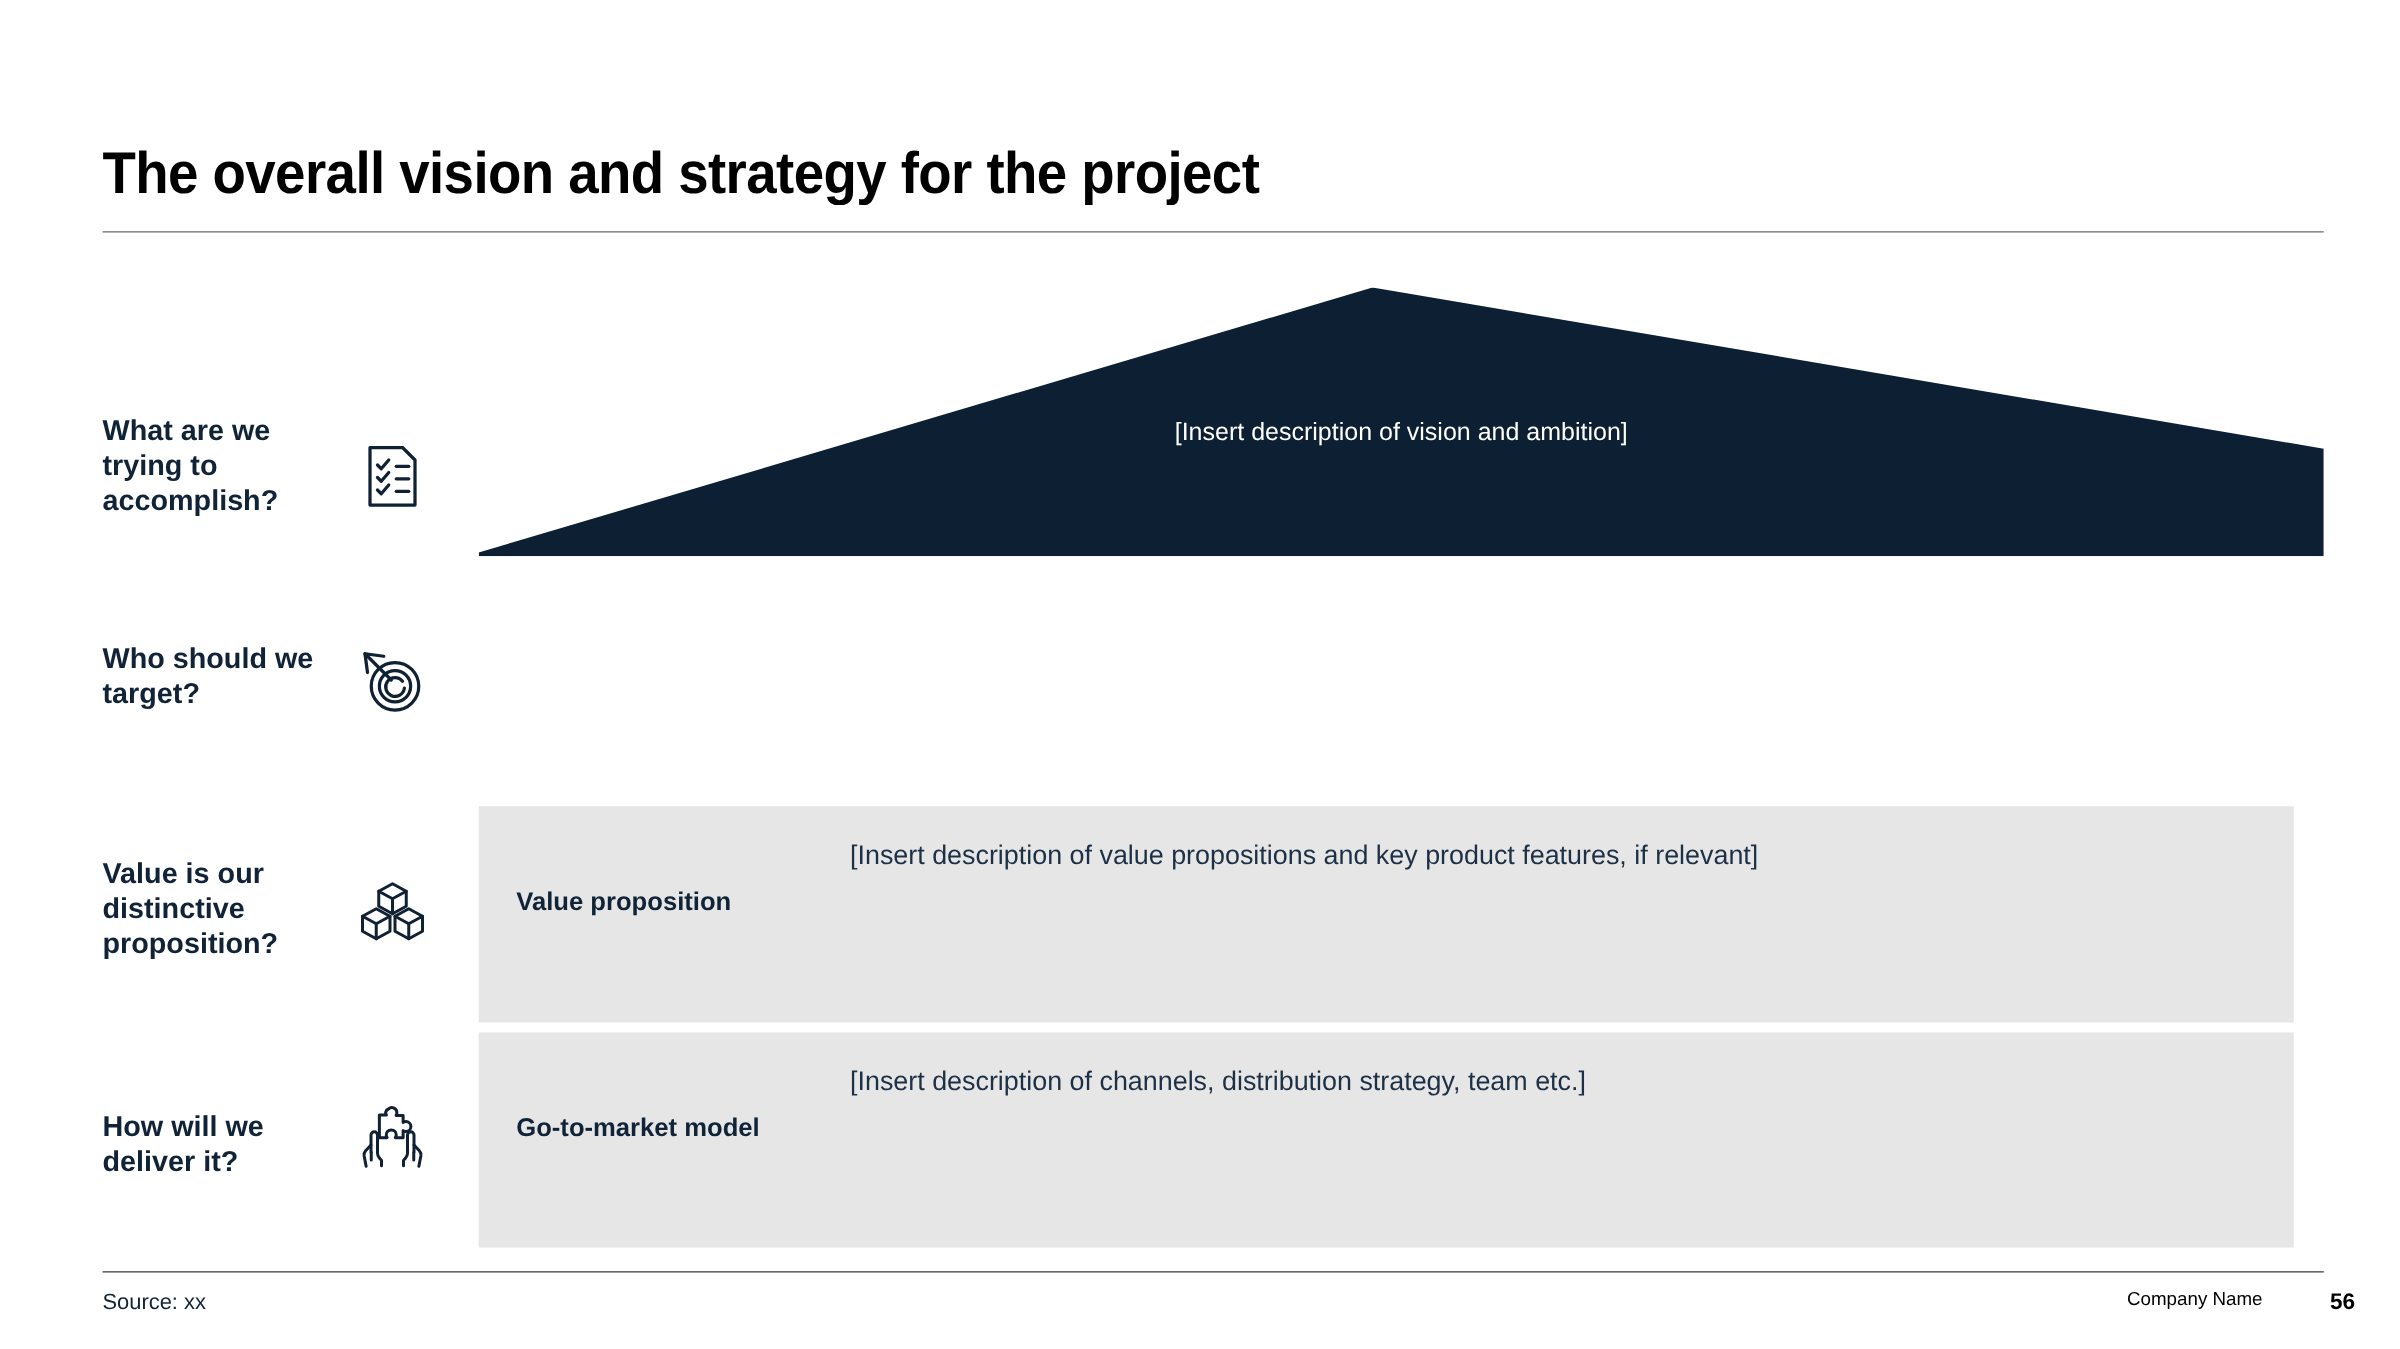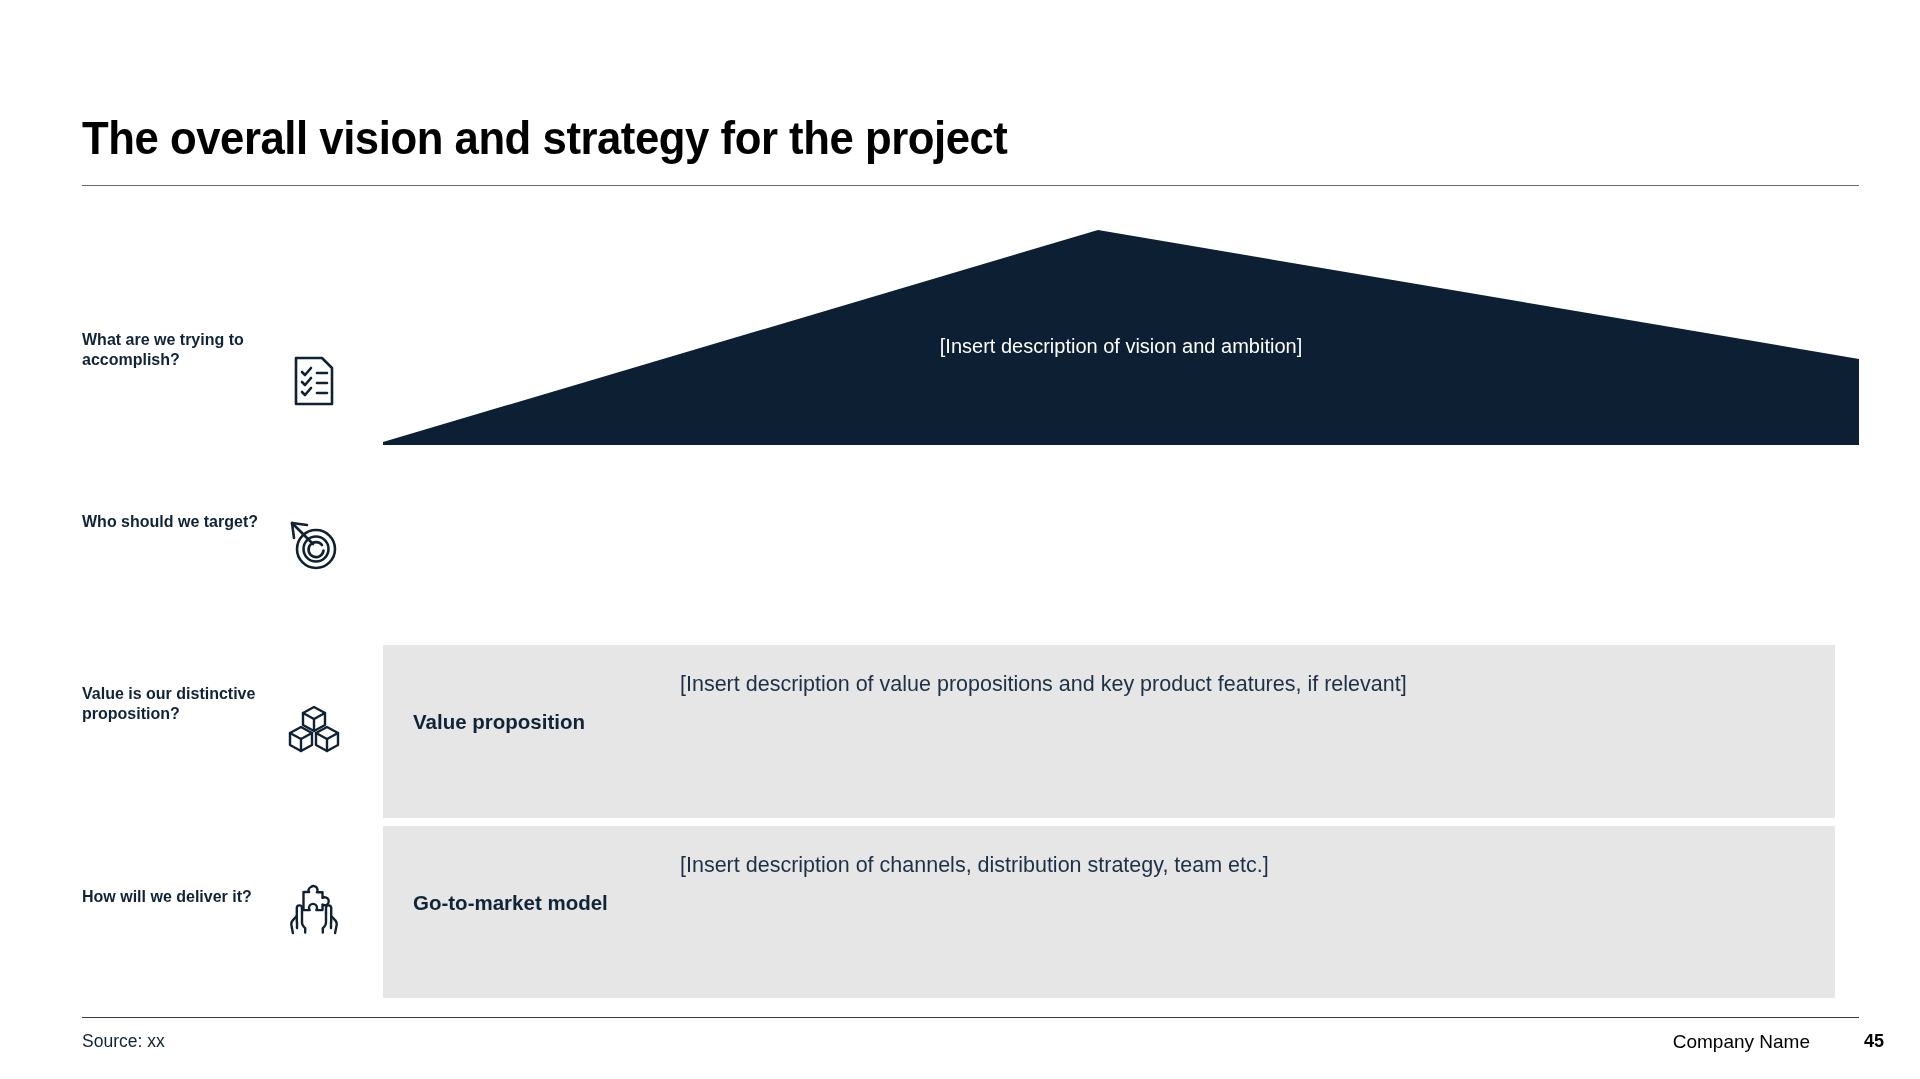--- a/index.html
+++ b/index.html
@@ -37,21 +37,21 @@
     width: 1777px;
     height: 1px;
     background: #6a6a6a;
   }
 
   
   .question {
     position: absolute;
     left: 82px;
     width: 200px;
-    font-size: 16px;
+    font-size: 23px;
     font-weight: bold;
     line-height: 1.22;
     color: #102337;
   }
   .q1 { top: 330px; }
   .q2 { top: 512px; }
   .q3 { top: 684px; }
   .q4 { top: 887px; }
 
   .q-icon {
@@ -134,21 +134,21 @@
     position: absolute;
     left: 82px;
     top: 1031px;
     font-size: 17.5px;
     color: #102337;
   }
   .company {
     position: absolute;
     right: 110px;
     top: 1031px;
-    font-size: 19px;
+    font-size: 15px;
     color: #000000;
   }
   .page-num {
     position: absolute;
     right: 36px;
     top: 1031px;
     font-size: 18px;
     font-weight: bold;
     color: #000000;
   }
@@ -238,15 +238,15 @@
   </div>
 
   <div class="row row3">
     <div class="row-label">Go-to-market model</div>
     <div class="row-body">[Insert description of channels, distribution strategy, team etc.]</div>
   </div>
 
   <div class="footer-rule"></div>
   <div class="source">Source: xx</div>
   <div class="company">Company Name</div>
-  <div class="page-num">45</div>
+  <div class="page-num">56</div>
 
 </div>
 
 </body></html>

